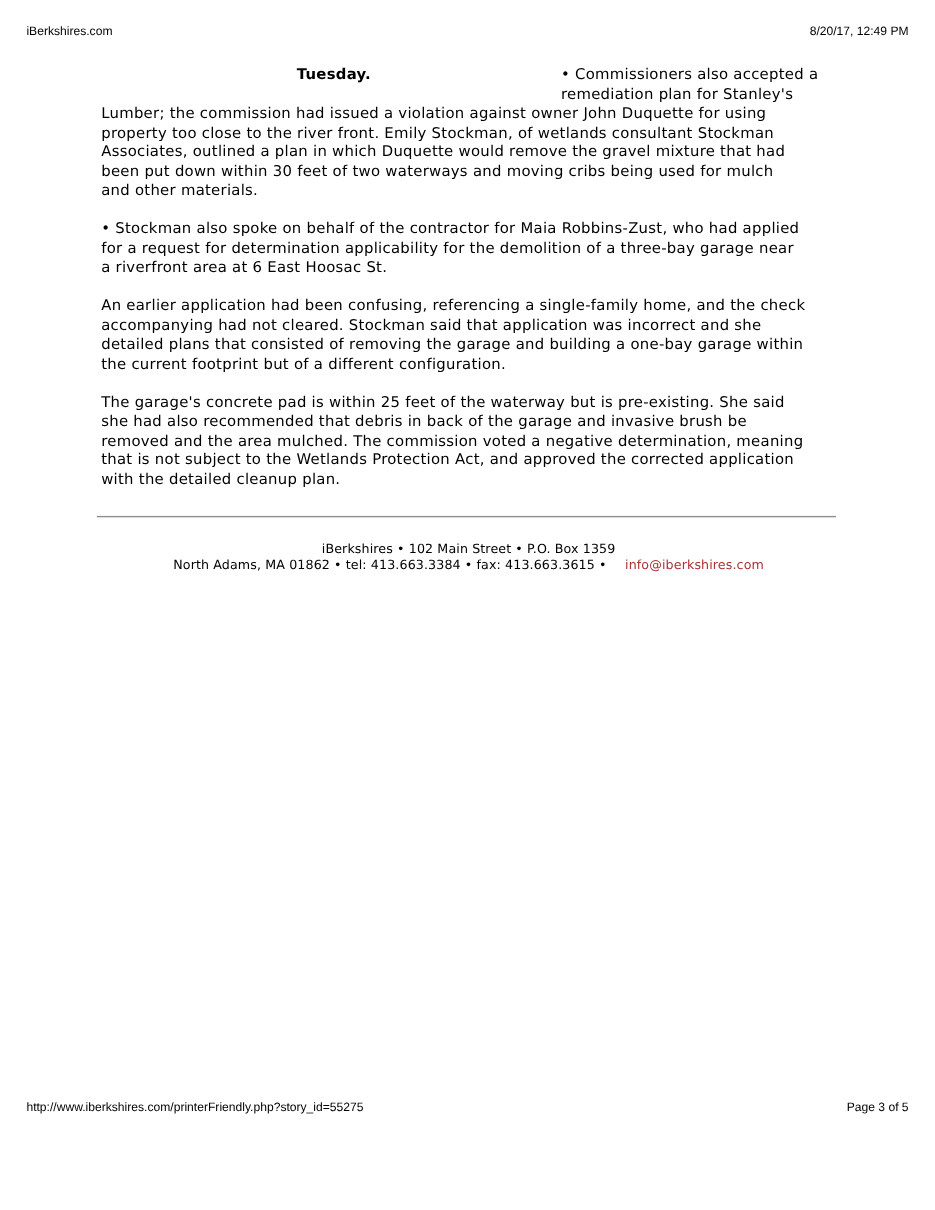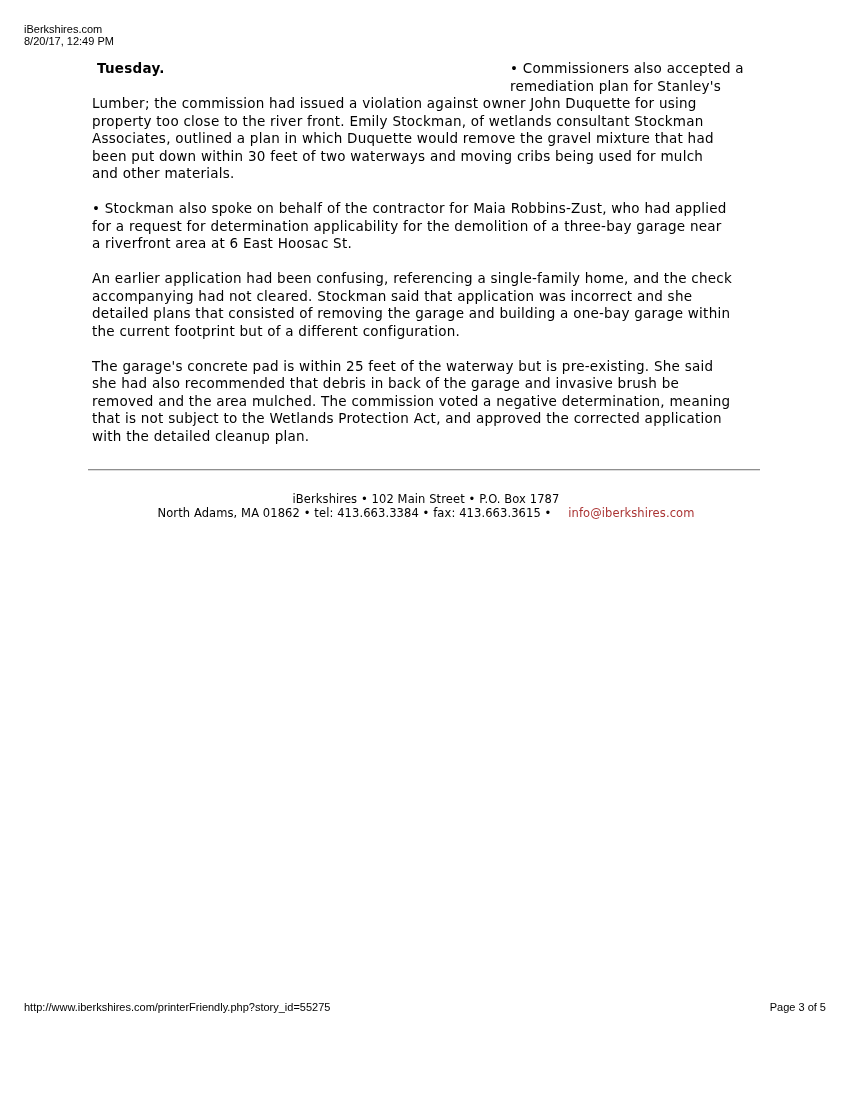--- a/index.html
+++ b/index.html
@@ -21,21 +21,21 @@
     position: absolute;
     left: 24px;
     right: 24px;
     display: flex;
     justify-content: space-between;
     align-items: baseline;
     font-family: "Liberation Sans", sans-serif;
     font-size: 11px;
     color: #000000;
   }
-  .print-header { top: 23px; flex-direction: column; }
+  .print-header { top: 23px; }
   .print-footer { top: 1001px; align-items: flex-end; }
 
   
   .content {
     position: absolute;
     top: 60px;
     left: 92px;
     width: 668px;
   }
   .para {
@@ -44,20 +44,21 @@
     letter-spacing: 0.25px;
     margin: 0 0 17.5px 0;
   }
   .ptext { white-space: pre-line; }
   .intro-float {
     float: left;
     width: 418px;
     height: 35px;
     padding-left: 5px;
     box-sizing: border-box;
+    text-align: center;
   }
   .intro-text { font-weight: bold; }
   .clear { clear: both; }
 
   .rule {
     margin: 24px 0 0 -4px;
     width: 672px;
     height: 0;
     border-top: 1px solid #8f8f8f;
     border-bottom: 1px solid #dcdcdc;
@@ -110,21 +111,21 @@
 
     <div class="para"><span class="ptext">The garage's concrete pad is within 25 feet of the waterway but is pre-existing. She said
 she had also recommended that debris in back of the garage and invasive brush be
 removed and the area mulched. The commission voted a negative determination, meaning
 that is not subject to the Wetlands Protection Act, and approved the corrected application
 with the detailed cleanup plan.</span></div>
 
     <div class="rule"></div>
 
     <div class="site-footer">
-      <div>iBerkshires • 102 Main Street • P.O. Box 1787</div>
+      <div>iBerkshires • 102 Main Street • P.O. Box 1359</div>
       <div><span>North Adams, MA 01862 • tel: 413.663.3384 • fax: 413.663.3615 • </span><a class="email" style="color: rgb(170, 51, 51);">info@iberkshires.com</a></div>
     </div>
 
   </main>
 
   <footer class="print-footer">
     <span>http://www.iberkshires.com/printerFriendly.php?story_id=55275</span>
     <span>Page 3 of 5</span>
   </footer>
 

